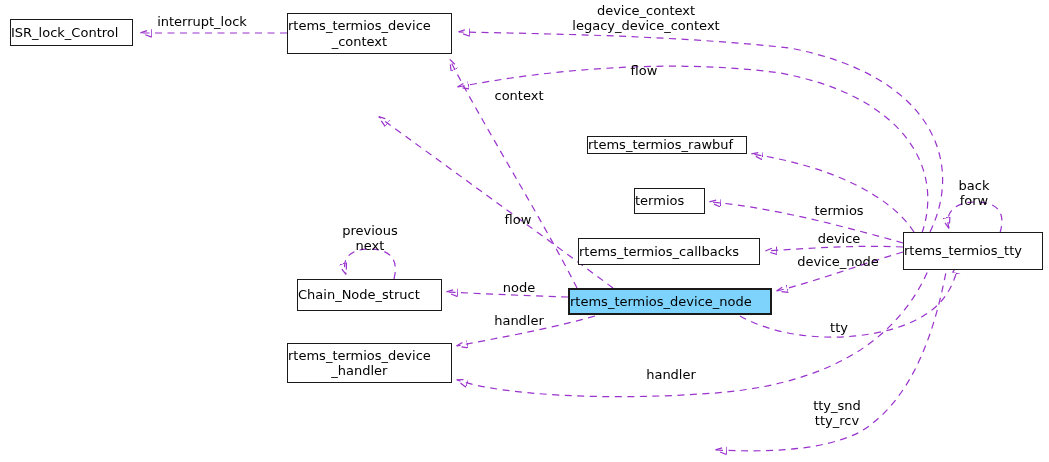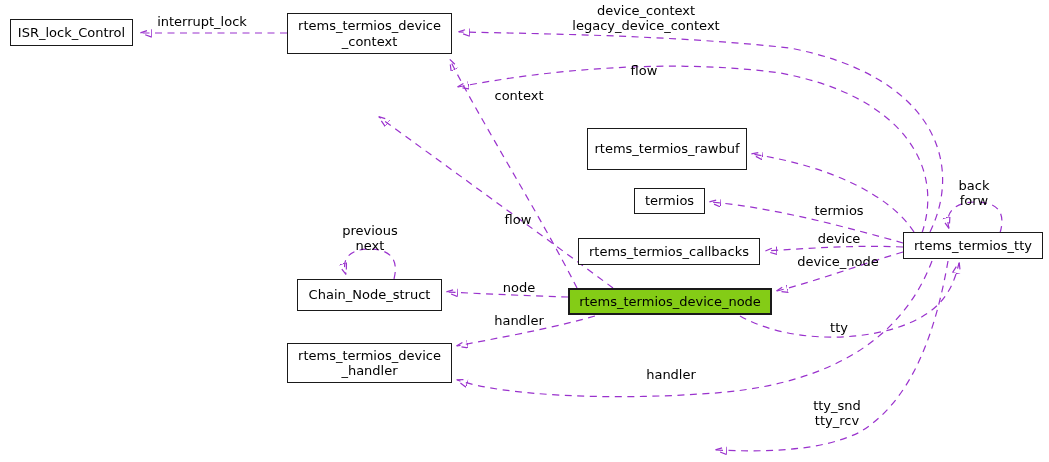--- a/index.html
+++ b/index.html
@@ -9,25 +9,25 @@
     background:#ffffff;
     font-family:"DejaVu Sans","Liberation Sans",sans-serif;
     color:#000;
     overflow:hidden;
   }
   svg.edges{position:absolute;left:0;top:0;width:1049px;height:462px;}
   svg.edges path{fill:none;stroke:#9a32cd;stroke-width:1.2px;stroke-dasharray:7 5.5;}
   .node{
     position:absolute;box-sizing:border-box;
     background:#ffffff;border:1.4px solid #1a1a1a;
-    display:flex;align-items:center;justify-content:center;
+    display:flex;align-items:center;justify-content:flex-start;
     text-align:center;font-size:13px;line-height:1.18;
     white-space:pre-line;cursor:pointer;
   }
-  .node.focus{background:#84cc16;border-width:2px;cursor:default;}
+  .node.focus{background:#7dd3fc;border-width:2px;cursor:default;}
   .elabel{
     position:absolute;transform:translate(-50%,-50%);
     font-size:13px;line-height:1.12;text-align:center;white-space:pre;
   }
 </style>
 </head>
 <body>
 
 <div class="canvas">
 
@@ -55,40 +55,40 @@
     <path d="M 1000 233 C 1007 209, 994 202, 975 202 C 957 202, 944 211, 949 228" marker-end="url(#arrow)"></path>
   </svg>
 
   <div class="node" style="left:10px;top:19px;width:123px;height:27px">
     <span>ISR_lock_Control</span>
   </div>
   <div class="node" style="left:287px;top:13px;width:165px;height:41px">
     <span>rtems_termios_device
 _context</span>
   </div>
-  <div class="node" style="left:587px;top:128px;width:160px;height:42px">
+  <div class="node" style="left:587px;top:136px;width:160px;height:18px">
     <span>rtems_termios_rawbuf</span>
   </div>
   <div class="node" style="left:634px;top:188px;width:71px;height:26px">
     <span>termios</span>
   </div>
   <div class="node" style="left:578px;top:238px;width:182px;height:27px">
     <span>rtems_termios_callbacks</span>
   </div>
   <div class="node" style="left:297px;top:279px;width:145px;height:32px">
     <span>Chain_Node_struct</span>
   </div>
   <div class="node focus" style="left:568px;top:288px;width:204px;height:27px">
     <span>rtems_termios_device_node</span>
   </div>
   <div class="node" style="left:287px;top:343px;width:165px;height:40px">
     <span>rtems_termios_device
 _handler</span>
   </div>
-  <div class="node" style="left:903px;top:232px;width:140px;height:27px">
+  <div class="node" style="left:903px;top:232px;width:140px;height:38px">
     <span>rtems_termios_tty</span>
   </div>
 
   <span class="elabel" style="left:202px;top:22px">interrupt_lock</span>
   <span class="elabel" style="left:646px;top:19px">device_context
 legacy_device_context</span>
   <span class="elabel" style="left:644px;top:71px">flow</span>
   <span class="elabel" style="left:519px;top:96px">context</span>
   <span class="elabel" style="left:518px;top:220px">flow</span>
   <span class="elabel" style="left:839px;top:211px">termios</span>

